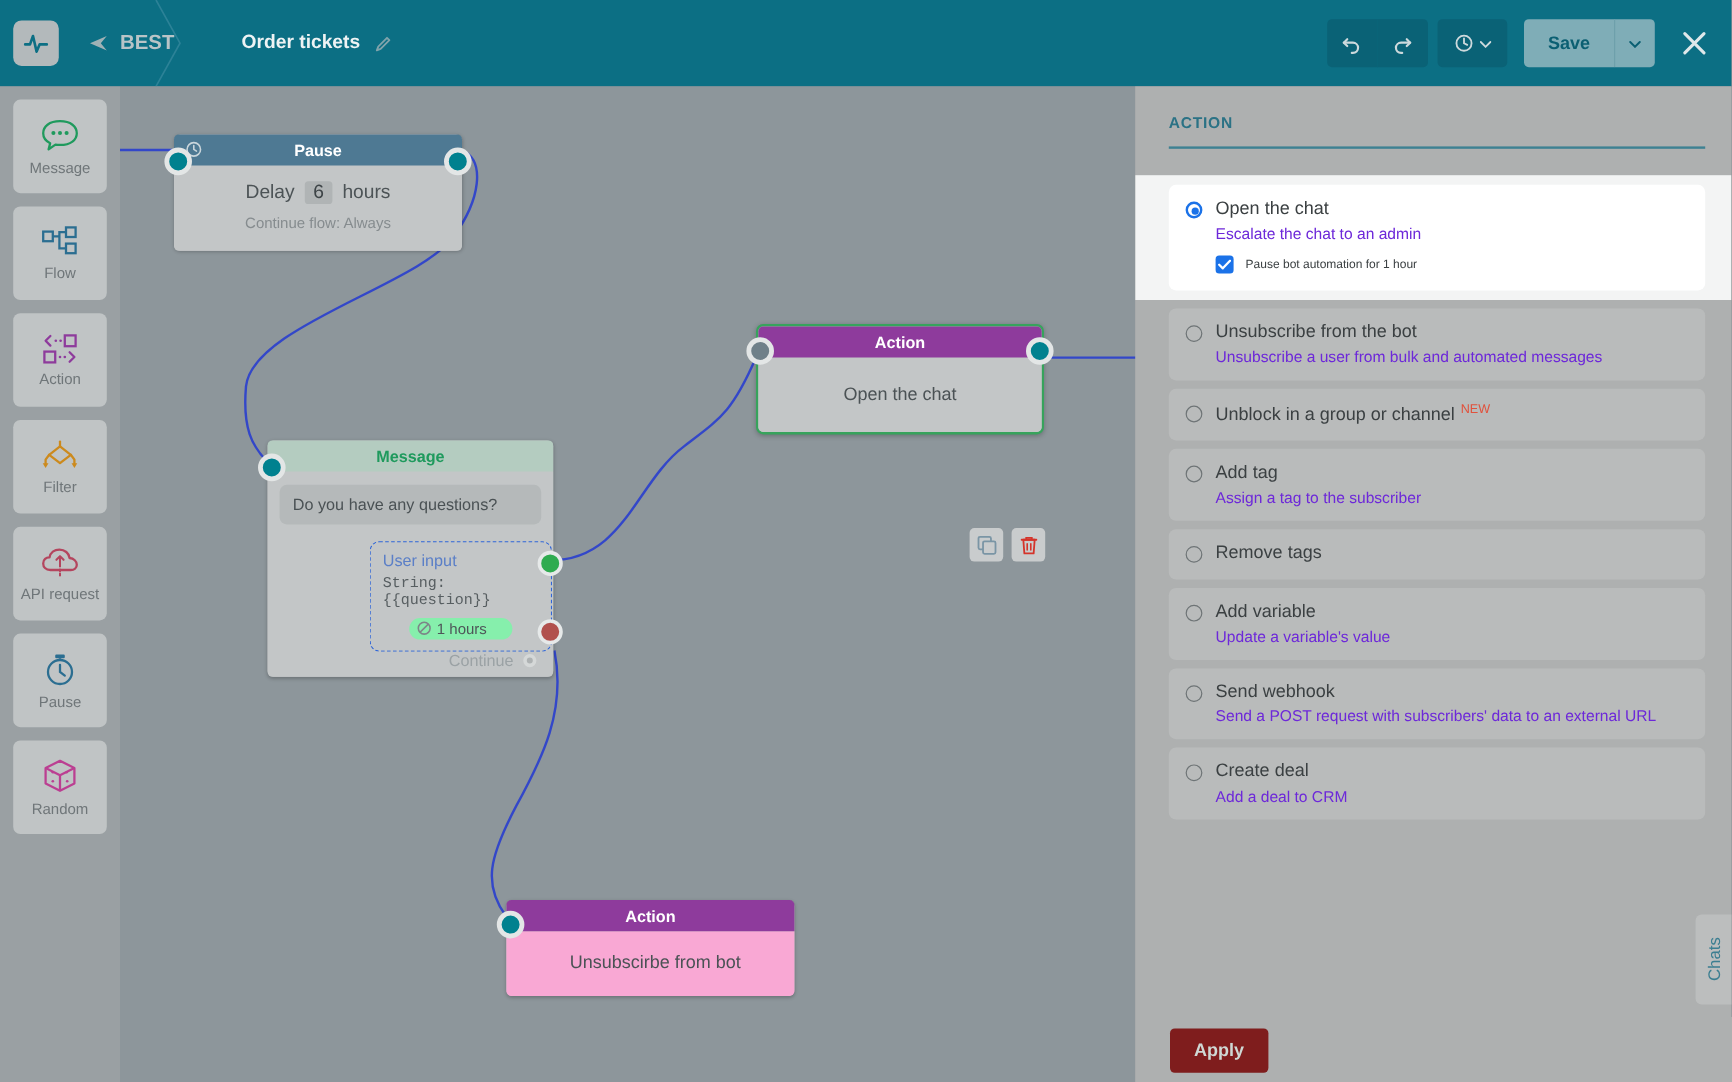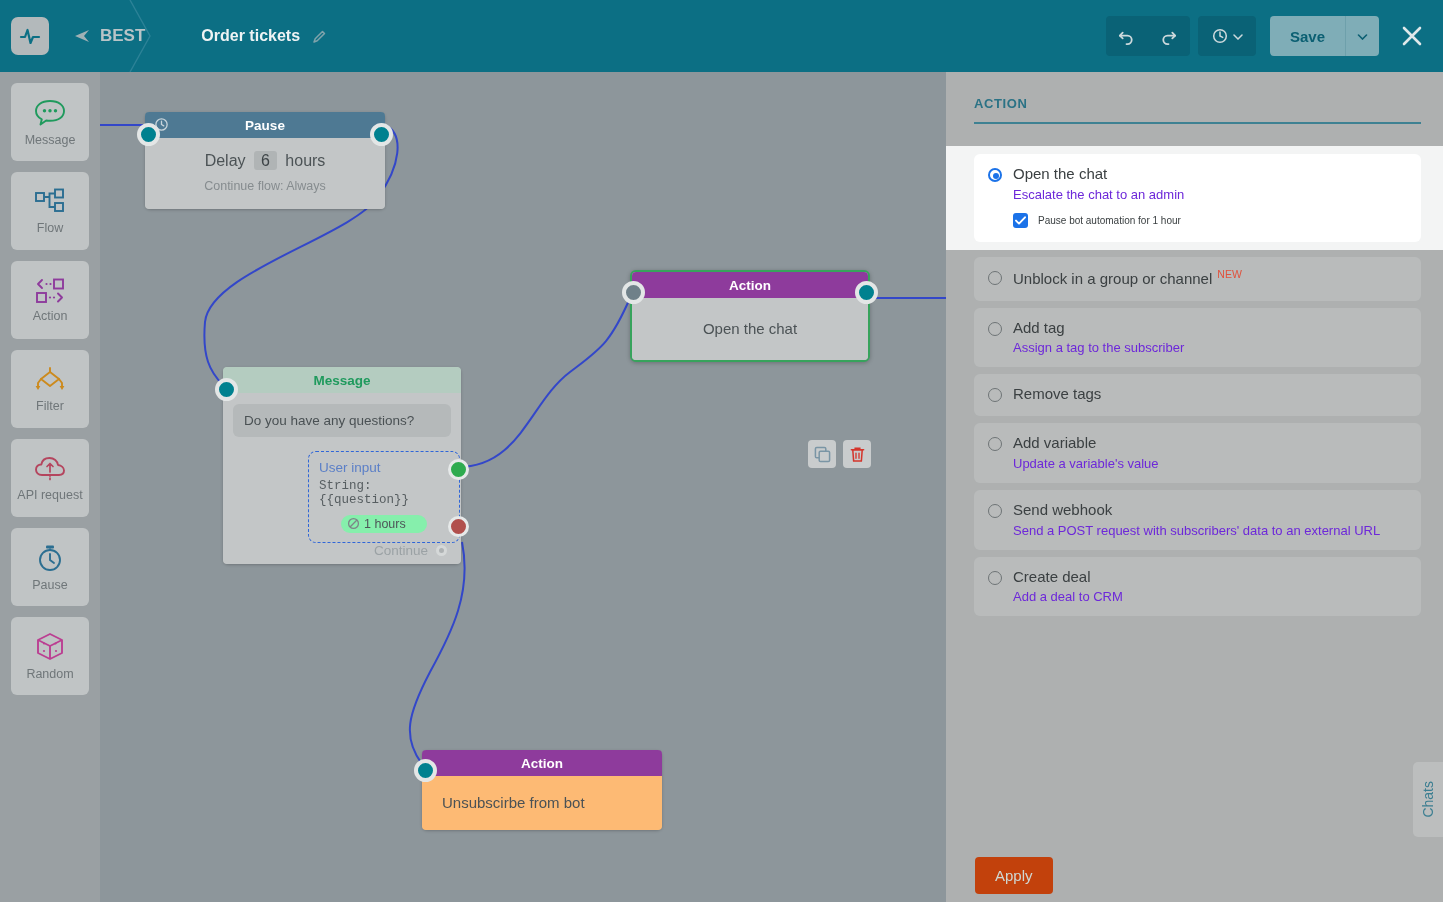--- a/index.html
+++ b/index.html
@@ -169,22 +169,22 @@
   .n-act1 .node-head { background: #8e3b9c; }
   .n-act1 .node-body { background: #c3c6c7; text-align: center; min-height: 62px;
                         display:flex; align-items:center; justify-content:center; }
   .act-text { font-size: 15px; color: #4b5255; }
 
   .n-act2 {
     left: 322px; top: 678px; width: 240px;
     background: #c3c6c7; box-shadow: 0 1px 3px rgba(0,0,0,.22);
   }
   .n-act2 .node-head { background: #8e3b9c; }
-  .n-act2 .node-body { background: #fdba74; text-align: center; min-height: 54px;
-                        display:flex; align-items:center; justify-content:flex-start;padding-left:20px; }
+  .n-act2 .node-body { background: #f9a8d4; text-align: center; min-height: 54px;
+                        display:flex; align-items:center; justify-content:center;padding-left:20px; }
 
   .port {
     position: absolute; width: 15px; height: 15px; border-radius: 50%;
     border: 4px solid #e3e6e6; box-sizing: content-box;
   }
   .port-teal { background: #00818f; }
   .port-gray { background: #6f8089; }
 
   .node-tools {
     position: absolute; left: 708px; top: 368px;
@@ -235,22 +235,22 @@
   .sub-check { display: flex; align-items: center; gap: 10px; margin: 11px 0 2px 25px; }
   .cbox {
     width: 15px; height: 15px; border-radius: 3px; background: #1b72e8;
     display: flex; align-items: center; justify-content: center; flex: none;
   }
   .cbox svg { display: block; }
   .sub-check-label { font-size: 10px; color: #3b4042; }
 
   .apply-btn {
     position: absolute; left: 975px; top: 857px;
-    background: #c2410c; color: #cfd8d4; border: none; border-radius: 4px;
-    padding: 10px 20px; font-size: 15px; font-family: inherit; cursor: pointer;
+    background: #7f1d1d; color: #cfd8d4; border: none; border-radius: 4px;
+    padding: 10px 20px; font-size: 15px; font-family: inherit; cursor: pointer; font-weight: bold;
   }
   .chats-tab {
     position: absolute; right: 0; top: 762px;
     width: 30px; height: 75px; background: #bcbebe; border-radius: 5px 0 0 5px;
     display: flex; align-items: center; justify-content: center; cursor: pointer;
   }
   .chats-tab span {
     writing-mode: vertical-rl; transform: rotate(180deg);
     font-size: 14px; color: #3b7e91;
   }
@@ -528,20 +528,29 @@
               <path d="M1 4.6 L4 7.6 L10 1.3" fill="none" stroke="#ffffff" stroke-width="1.9" stroke-linecap="round" stroke-linejoin="round"></path>
             </svg>
           </span>
           <span class="sub-check-label">Pause bot automation for 1 hour</span>
         </div>
       </div>
     </div>
 
     <div style="height:7px"></div>
 
+    <div class="opt">
+      <div class="opt-row">
+        <span class="radio"></span>
+        <div>
+          <div class="opt-title">Unsubscribe from the bot</div>
+          <div class="opt-desc">Unsubscribe a user from bulk and automated messages</div>
+        </div>
+      </div>
+    </div>
 
 
     <div class="opt">
       <div class="opt-row">
         <span class="radio"></span>
         <div>
           <div class="opt-title">
             <span>Unblock in a group or channel</span><span class="badge-new">NEW</span>
           </div>
         </div>

